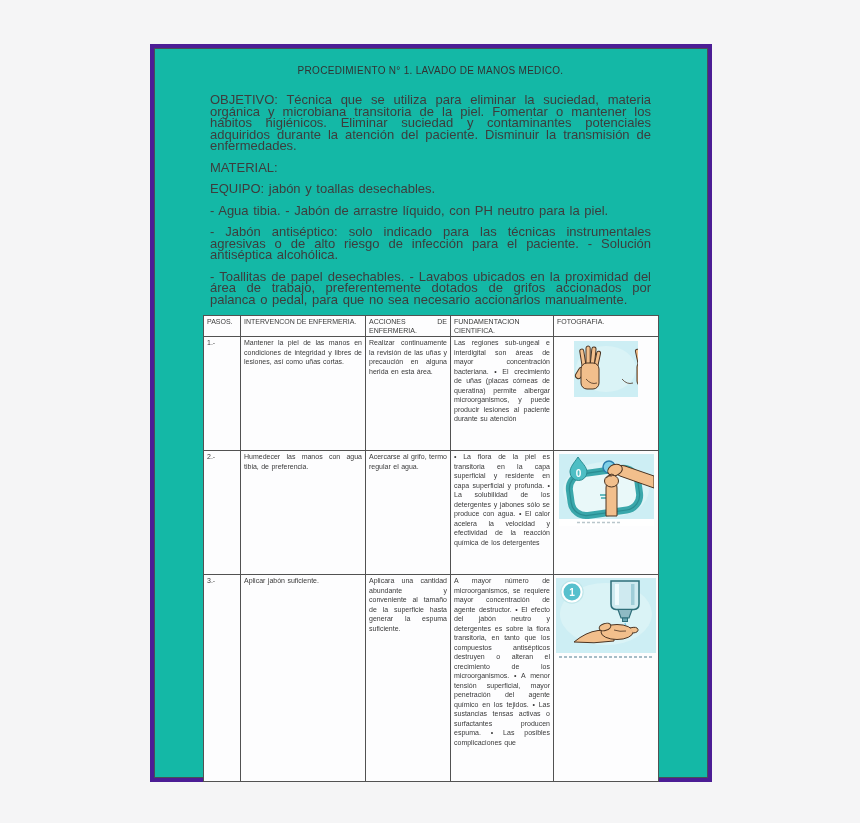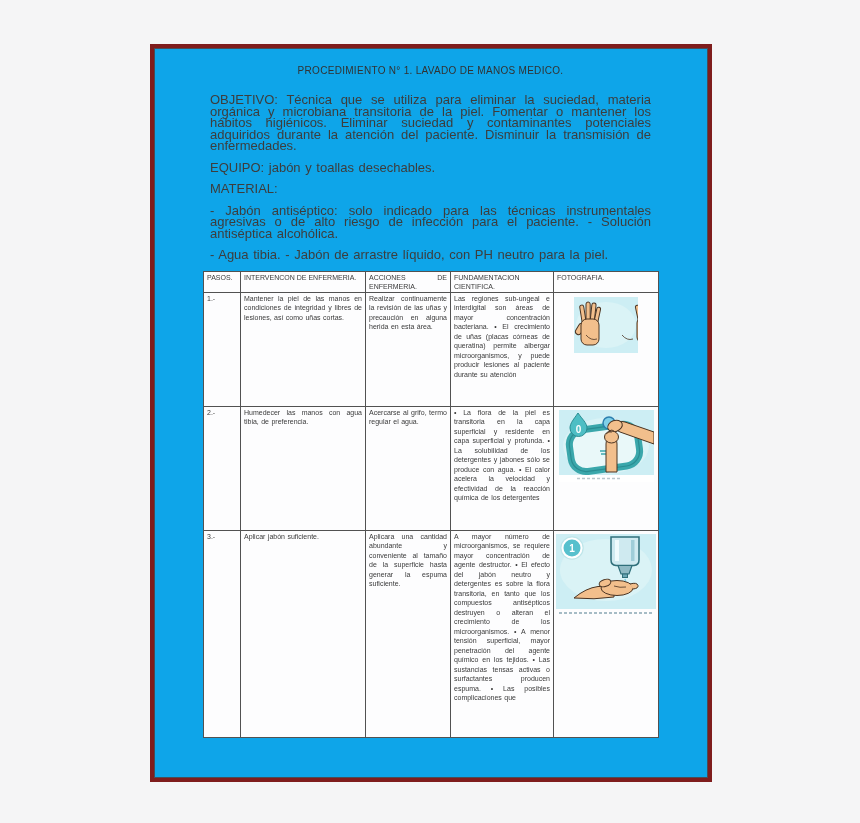--- a/index.html
+++ b/index.html
@@ -6,22 +6,22 @@
   body{
     width:860px;height:823px;
     background:#f5f5f6;
     font-family:"Liberation Sans", sans-serif;
     position:relative;
     overflow:hidden;
   }
   .page{
     position:absolute;left:150px;top:44px;
     width:554px;height:730px;
-    background:#0ea5e9;
-    border:4px solid #7f1d1d;
+    background:#14b8a6;
+    border:4px solid #4c1d95;
     box-shadow:0 0 0 1px #4a4d57 inset;
   }
   .content{
     padding:17px 57px 0 56px;
     color:#3d3d3d;
   }
   .doc-title{
     font-size:10px;font-weight:400;letter-spacing:.3px;
     text-align:center;color:#323232;
     margin:0 0 18px 0;
@@ -78,24 +78,25 @@
 </style>
 </head>
 <body>
 
 <div class="page">
   <div class="content">
 
     <h1 class="doc-title">PROCEDIMIENTO N° 1. LAVADO DE MANOS MEDICO.</h1>
 
     <p class="para">OBJETIVO: Técnica que se utiliza para eliminar la suciedad, materia orgánica y microbiana transitoria de la piel. Fomentar o mantener los hábitos higiénicos. Eliminar suciedad y contaminantes potenciales adquiridos durante la atención del paciente. Disminuir la transmisión de enfermedades.</p>
+    <p class="para">MATERIAL:</p>
     <p class="para">EQUIPO: jabón y toallas desechables.</p>
-    <p class="para">MATERIAL:</p>
+    <p class="para">- Agua tibia. - Jabón de arrastre líquido, con PH neutro para la piel.</p>
     <p class="para">- Jabón antiséptico: solo indicado para las técnicas instrumentales agresivas o de alto riesgo de infección para el paciente. - Solución antiséptica alcohólica.</p>
-    <p class="para">- Agua tibia. - Jabón de arrastre líquido, con PH neutro para la piel.</p>
+    <p class="para">- Toallitas de papel desechables. - Lavabos ubicados en la proximidad del área de trabajo, preferentemente dotados de grifos accionados por palanca o pedal, para que no sea necesario accionarlos manualmente.</p>
 
     <table class="proc">
       <colgroup>
           <col class="c1">
           <col class="c2">
           <col class="c3">
           <col class="c4">
           <col class="c5">
         </colgroup>
       <thead>

